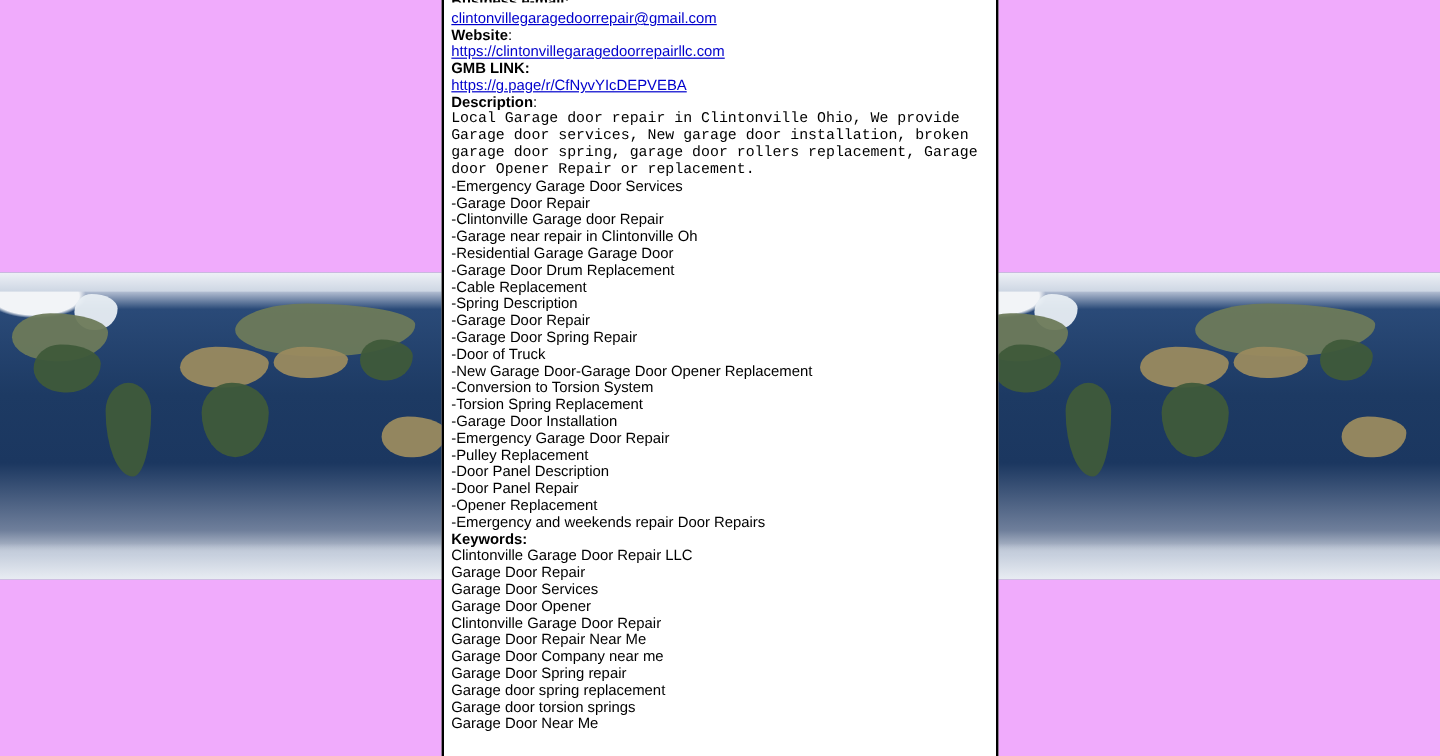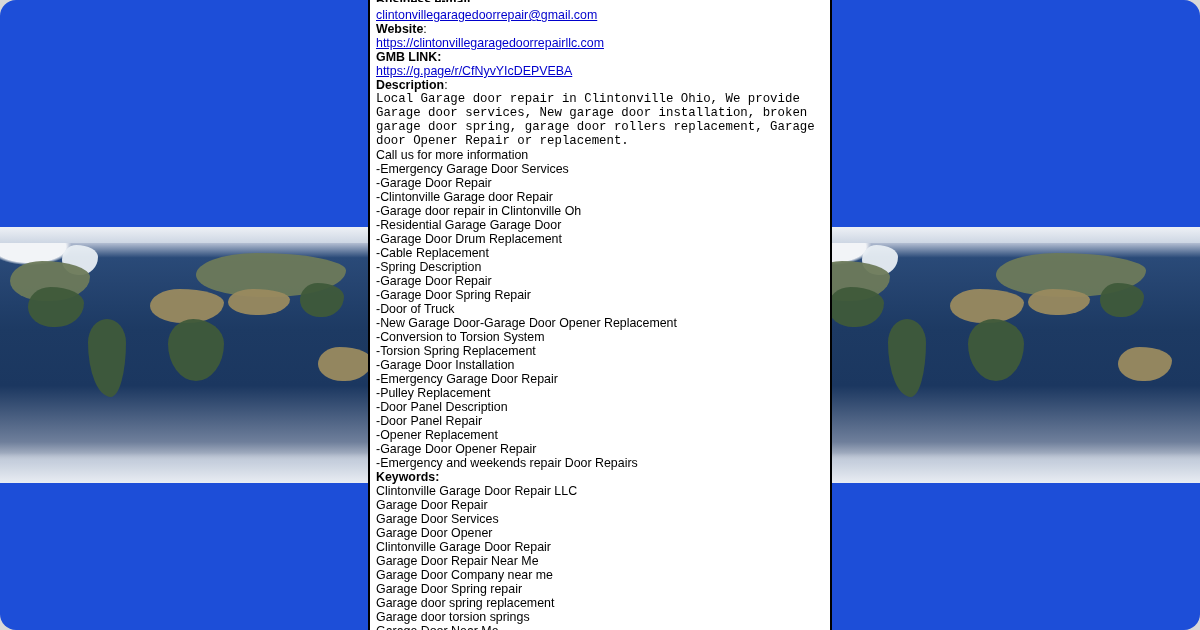--- a/index.html
+++ b/index.html
@@ -10,23 +10,22 @@
   body {
     width: 1200px;
     height: 630px;
     overflow: hidden;
     font-family: "Liberation Sans", sans-serif;
   }
   #stage {
     position: relative;
     width: 1200px;
     height: 630px;
-    background: #1d4ed8;
-    overflow: hidden;
-    border-radius: 16px;
+    background: #f0abfc;
+    overflow: hidden;
   }
 
   
   .map-band {
     position: absolute;
     left: 0;
     top: 227px;
     width: 1200px;
     height: 256px;
     overflow: hidden;
@@ -168,43 +167,41 @@
     <div class="line">
       <a href="#">https://g.page/r/CfNyvYIcDEPVEBA</a>
     </div>
 
     <div class="line">
       <span class="bold">Description</span><span>:</span>
     </div>
 
     <div class="para">Local Garage door repair in Clintonville Ohio, We provide Garage door services, New garage door installation, broken garage door spring, garage door rollers replacement, Garage door Opener Repair or replacement.</div>
 
-    <div class="line">Call us for more information</div>
 
     <div class="line">-Emergency Garage Door Services</div>
     <div class="line">-Garage Door Repair</div>
     <div class="line">-Clintonville Garage door Repair</div>
-    <div class="line">-Garage door repair in Clintonville Oh</div>
+    <div class="line">-Garage near repair in Clintonville Oh</div>
     <div class="line">-Residential Garage Garage Door</div>
     <div class="line">-Garage Door Drum Replacement</div>
     <div class="line">-Cable Replacement</div>
     <div class="line">-Spring Description</div>
     <div class="line">-Garage Door Repair</div>
     <div class="line">-Garage Door Spring Repair</div>
     <div class="line">-Door of Truck</div>
     <div class="line">-New Garage Door-Garage Door Opener Replacement</div>
     <div class="line">-Conversion to Torsion System</div>
     <div class="line">-Torsion Spring Replacement</div>
     <div class="line">-Garage Door Installation</div>
     <div class="line">-Emergency Garage Door Repair</div>
     <div class="line">-Pulley Replacement</div>
     <div class="line">-Door Panel Description</div>
     <div class="line">-Door Panel Repair</div>
     <div class="line">-Opener Replacement</div>
-    <div class="line">-Garage Door Opener Repair</div>
     <div class="line">-Emergency and weekends repair Door Repairs</div>
 
     <div class="line bold">Keywords:</div>
 
     <div class="line">Clintonville Garage Door Repair LLC</div>
     <div class="line">Garage Door Repair</div>
     <div class="line">Garage Door Services</div>
     <div class="line">Garage Door Opener</div>
     <div class="line">Clintonville Garage Door Repair</div>
     <div class="line">Garage Door Repair Near Me</div>

